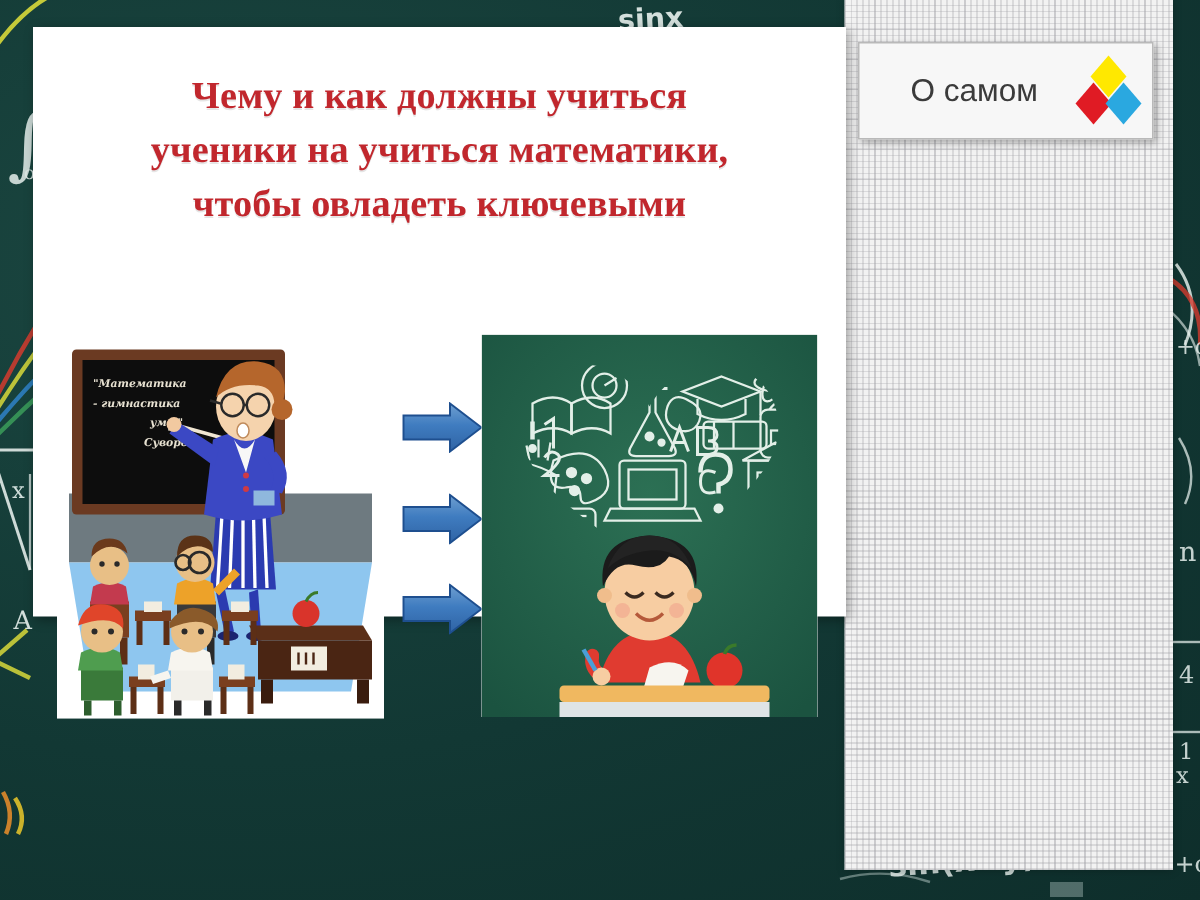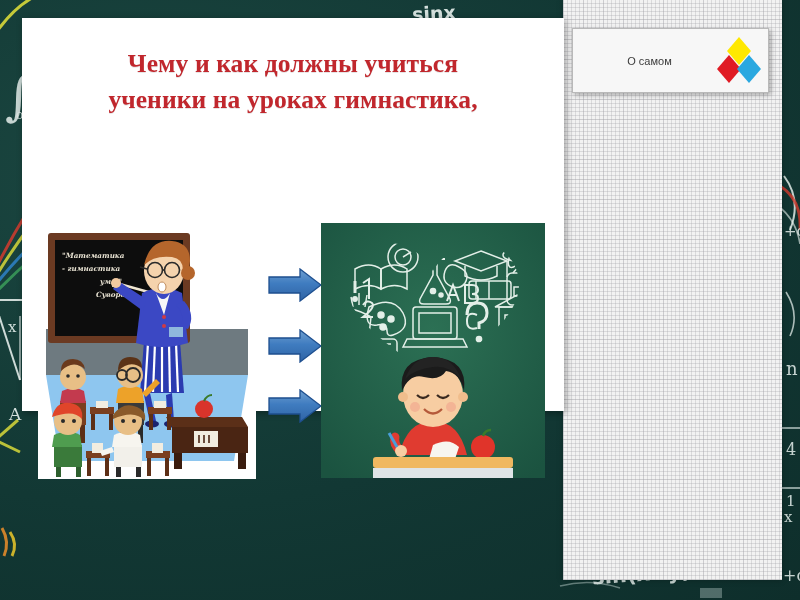--- a/index.html
+++ b/index.html
@@ -80,21 +80,21 @@
     box-shadow: 2px 2px 5px rgba(0,0,0,.30);
     display: flex;
     align-items: center;
     box-sizing: border-box;
     padding: 0 6px 0 10px;
   }
   .brand-text {
     flex: 1;
     text-align: center;
     color: #3b3b3b;
-    font-size: 11px;
+    font-size: 21px;
     line-height: 24px;
     font-family: "Liberation Sans", sans-serif;
   }
   .brand-mark { width: 46px; height: 52px; flex: none; }
 
   
   .pic {
     position: absolute;
     overflow: hidden;
     background: #fff;
@@ -162,21 +162,22 @@
         <div class="chalk-txt serif" style="left: 784px; top: 508px; font-size: 15px; color: rgb(223, 233, 230); transform: rotate(0deg);">x</div>
       </div>
   </div>
 
   <div class="grid-panel"></div>
 
   <div class="slide">
 
     <div class="title" id="title-host" style="color: rgb(193, 39, 45);">
         <div>Чему и как должны учиться</div>
-        <div>ученики на уроках гимнастика,</div>
+        <div>ученики на учиться математики,</div>
+        <div>чтобы овладеть ключевыми</div>
       </div>
 
     <div class="pic pic-left">
       <svg viewBox="0 0 218 258" width="218" height="258">
         <rect width="218" height="258" fill="#ffffff"></rect>
 
         <rect x="8" y="108" width="202" height="46" fill="#6e7a80"></rect>
 
         <polygon points="8,154 210,154 196,240 22,240" fill="#8ec6ef"></polygon>
 

